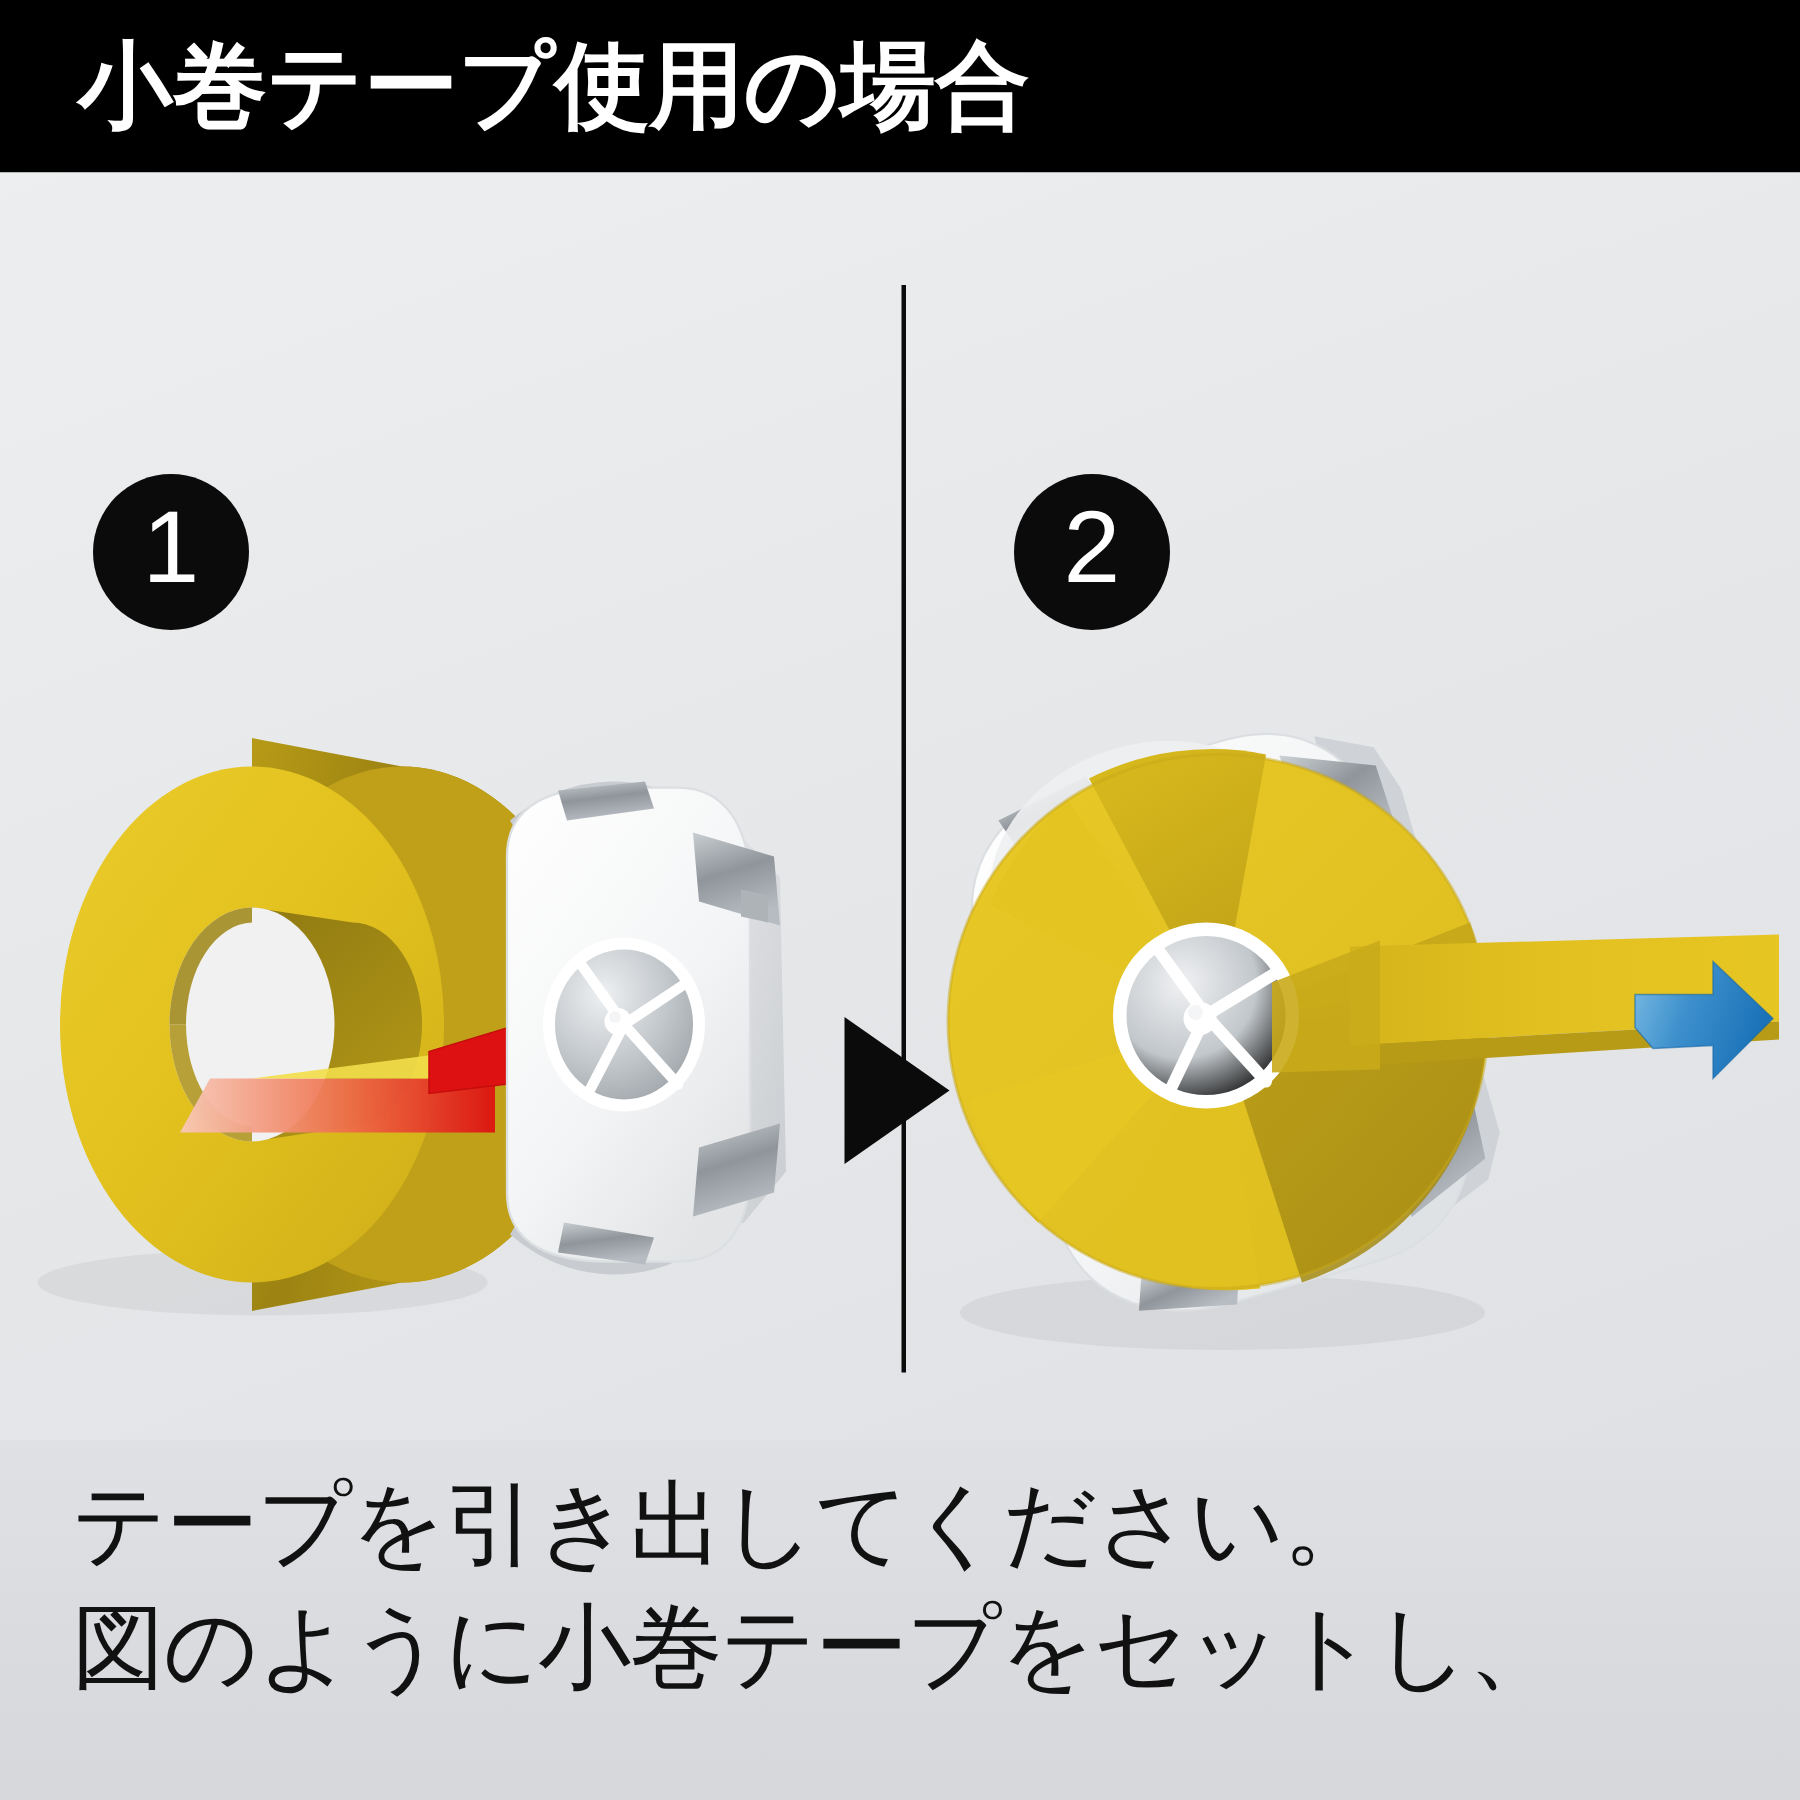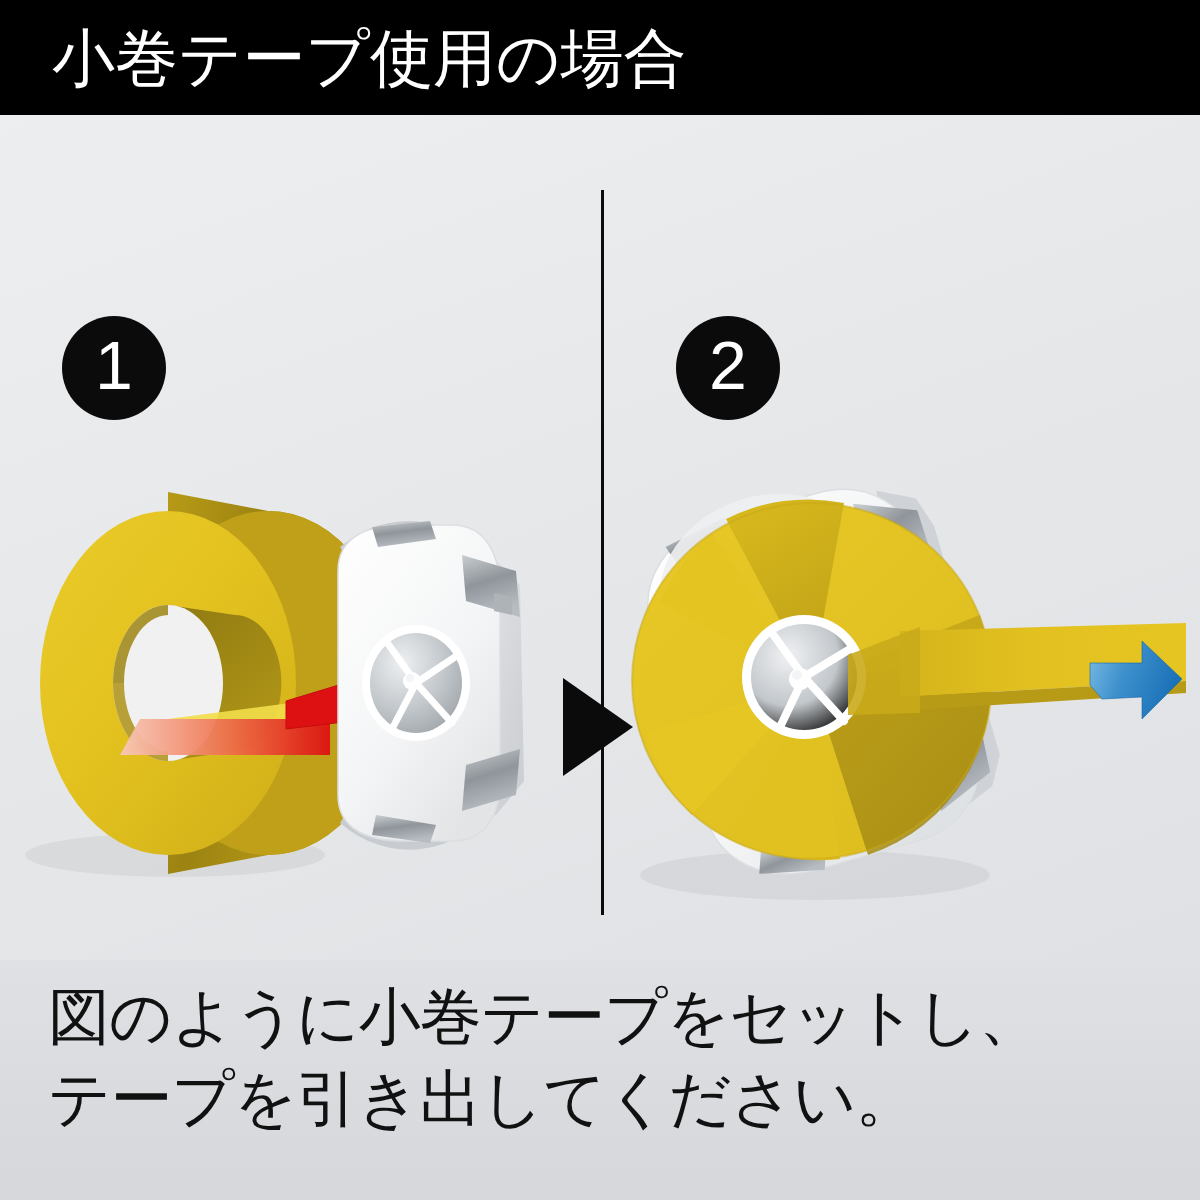--- a/index.html
+++ b/index.html
@@ -28,21 +28,21 @@
     height: 115px;
     background: #000000;
   }
   #header-title {
     position: absolute;
     left: 52px;
     top: 50%;
     transform: translateY(-50%);
     color: #ffffff;
     font-size: 63px;
-    font-weight: 400;
+    font-weight: 700;
     letter-spacing: 0px;
     line-height: 1;
     white-space: nowrap;
     font-family: "Liberation Sans", "DejaVu Sans", sans-serif;
   }
 
   
   #stage {
     position: absolute;
     left: 0;
@@ -372,18 +372,18 @@
     <div class="step-badge" id="step-badge-1">
       <span>1</span>
     </div>
     <div class="step-badge" id="step-badge-2">
       <span>2</span>
     </div>
   </div>
 
   <div id="caption-area">
     <div id="caption-text">
+      <span class="line">テープを引き出してください。</span>
       <span class="line">図のように小巻テープをセットし、</span>
-      <span class="line">テープを引き出してください。</span>
     </div>
   </div>
 
 </div>
 
 </body></html>

